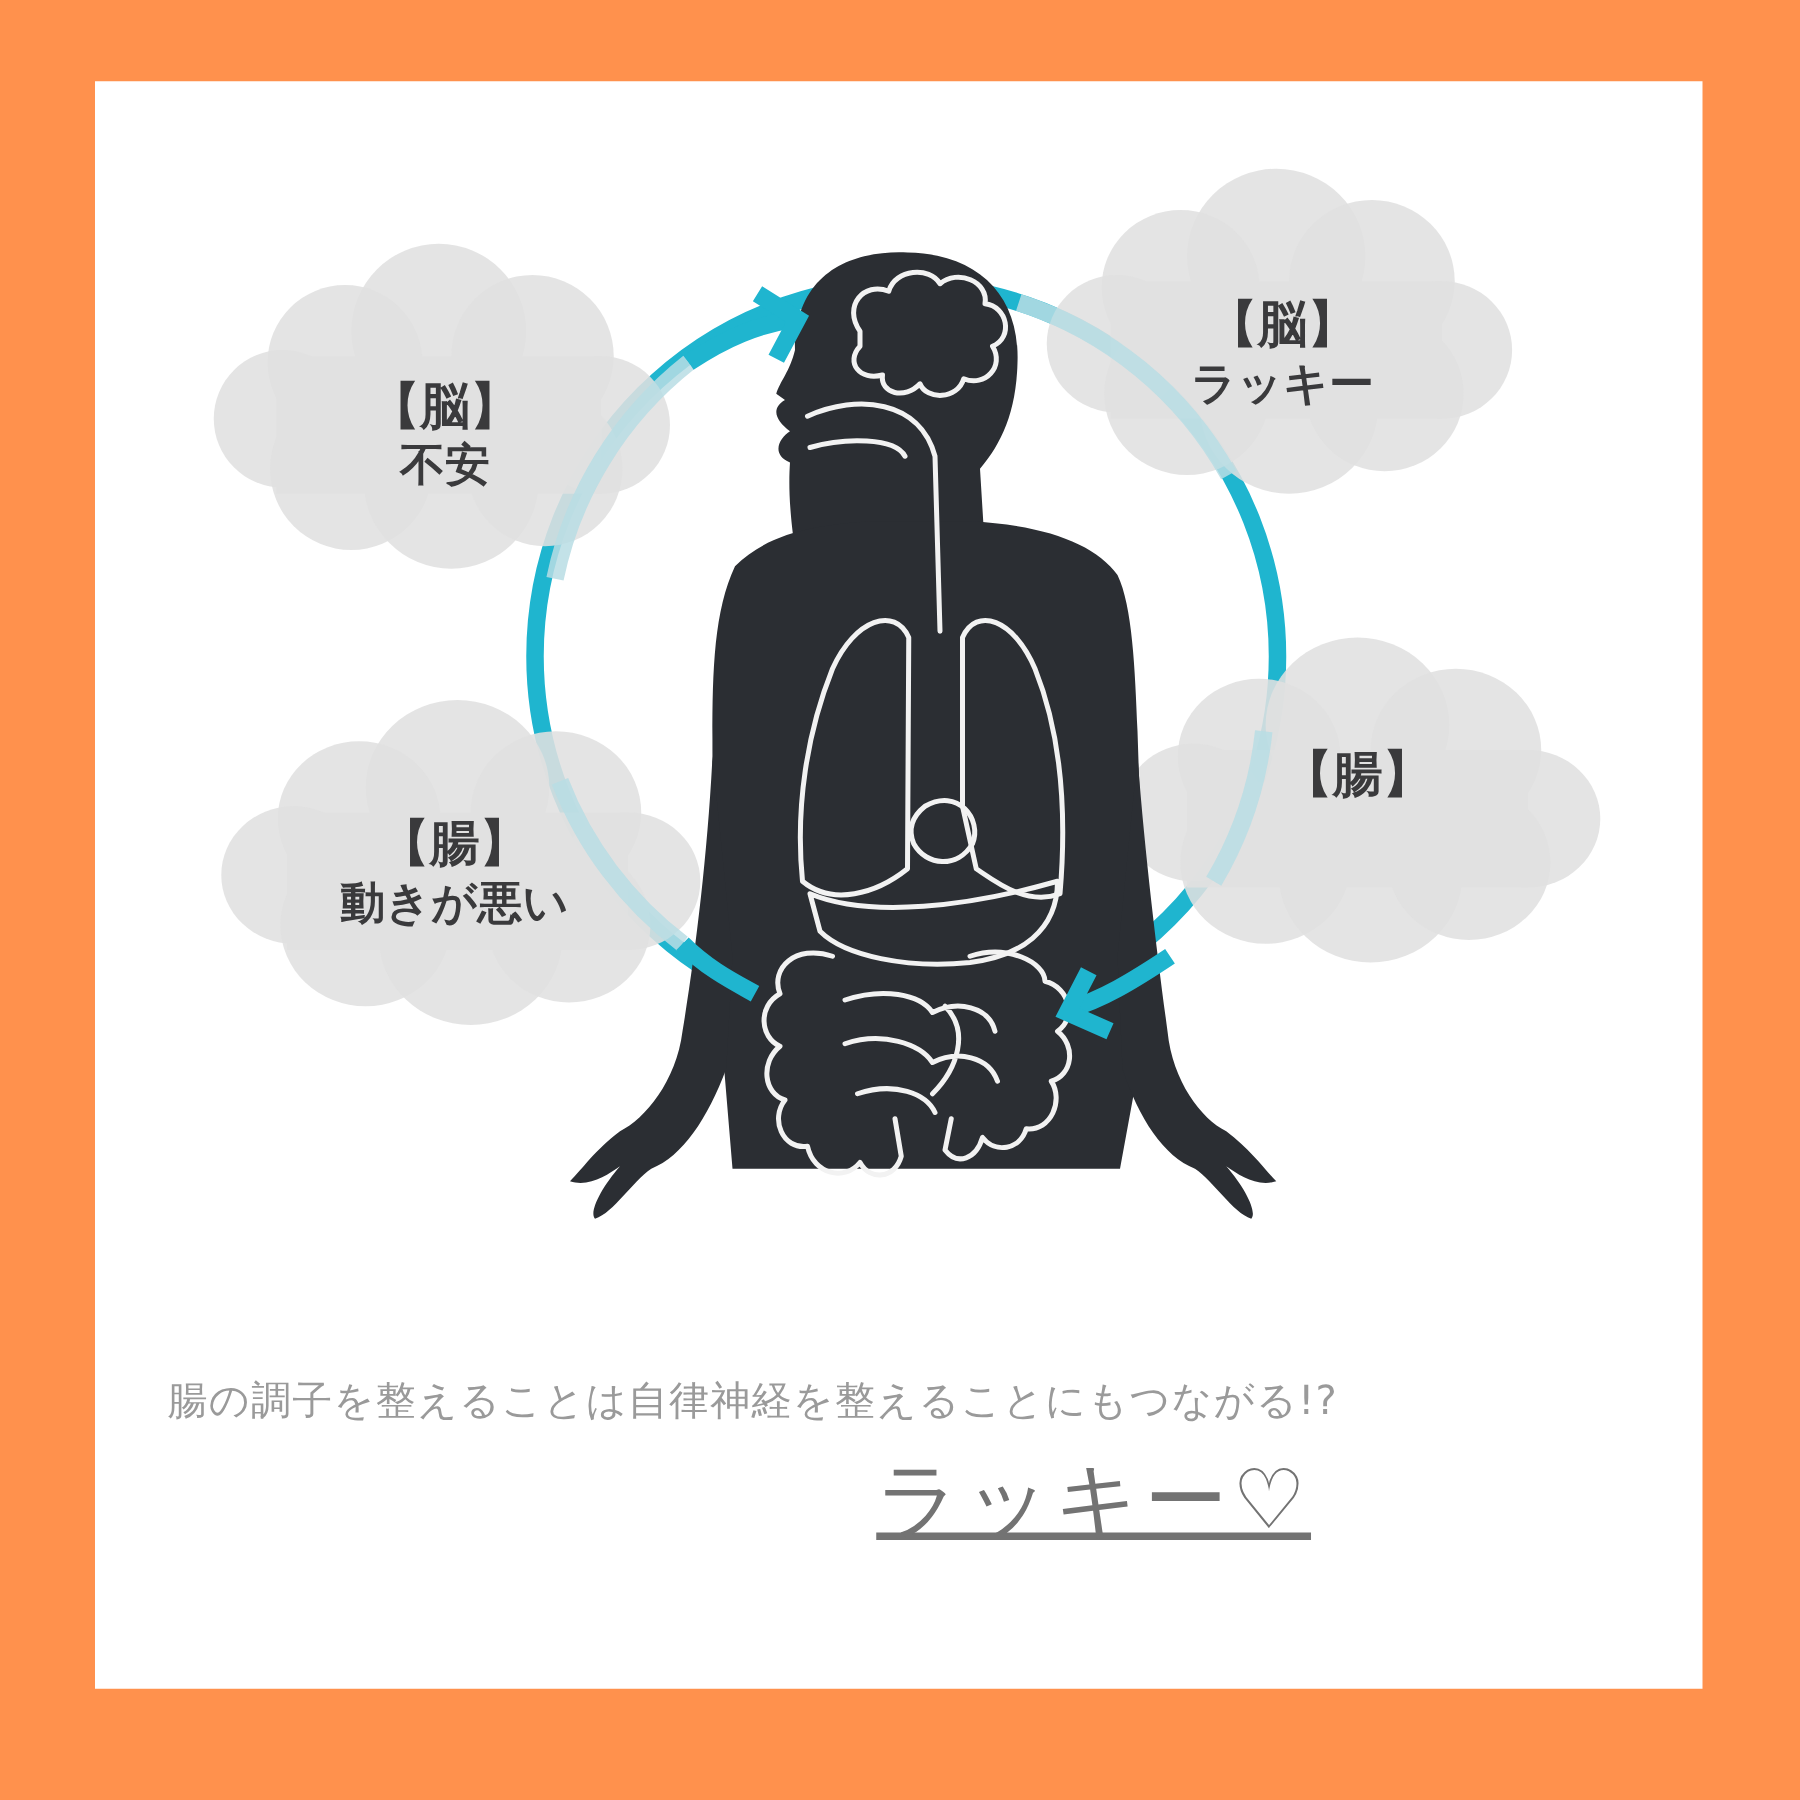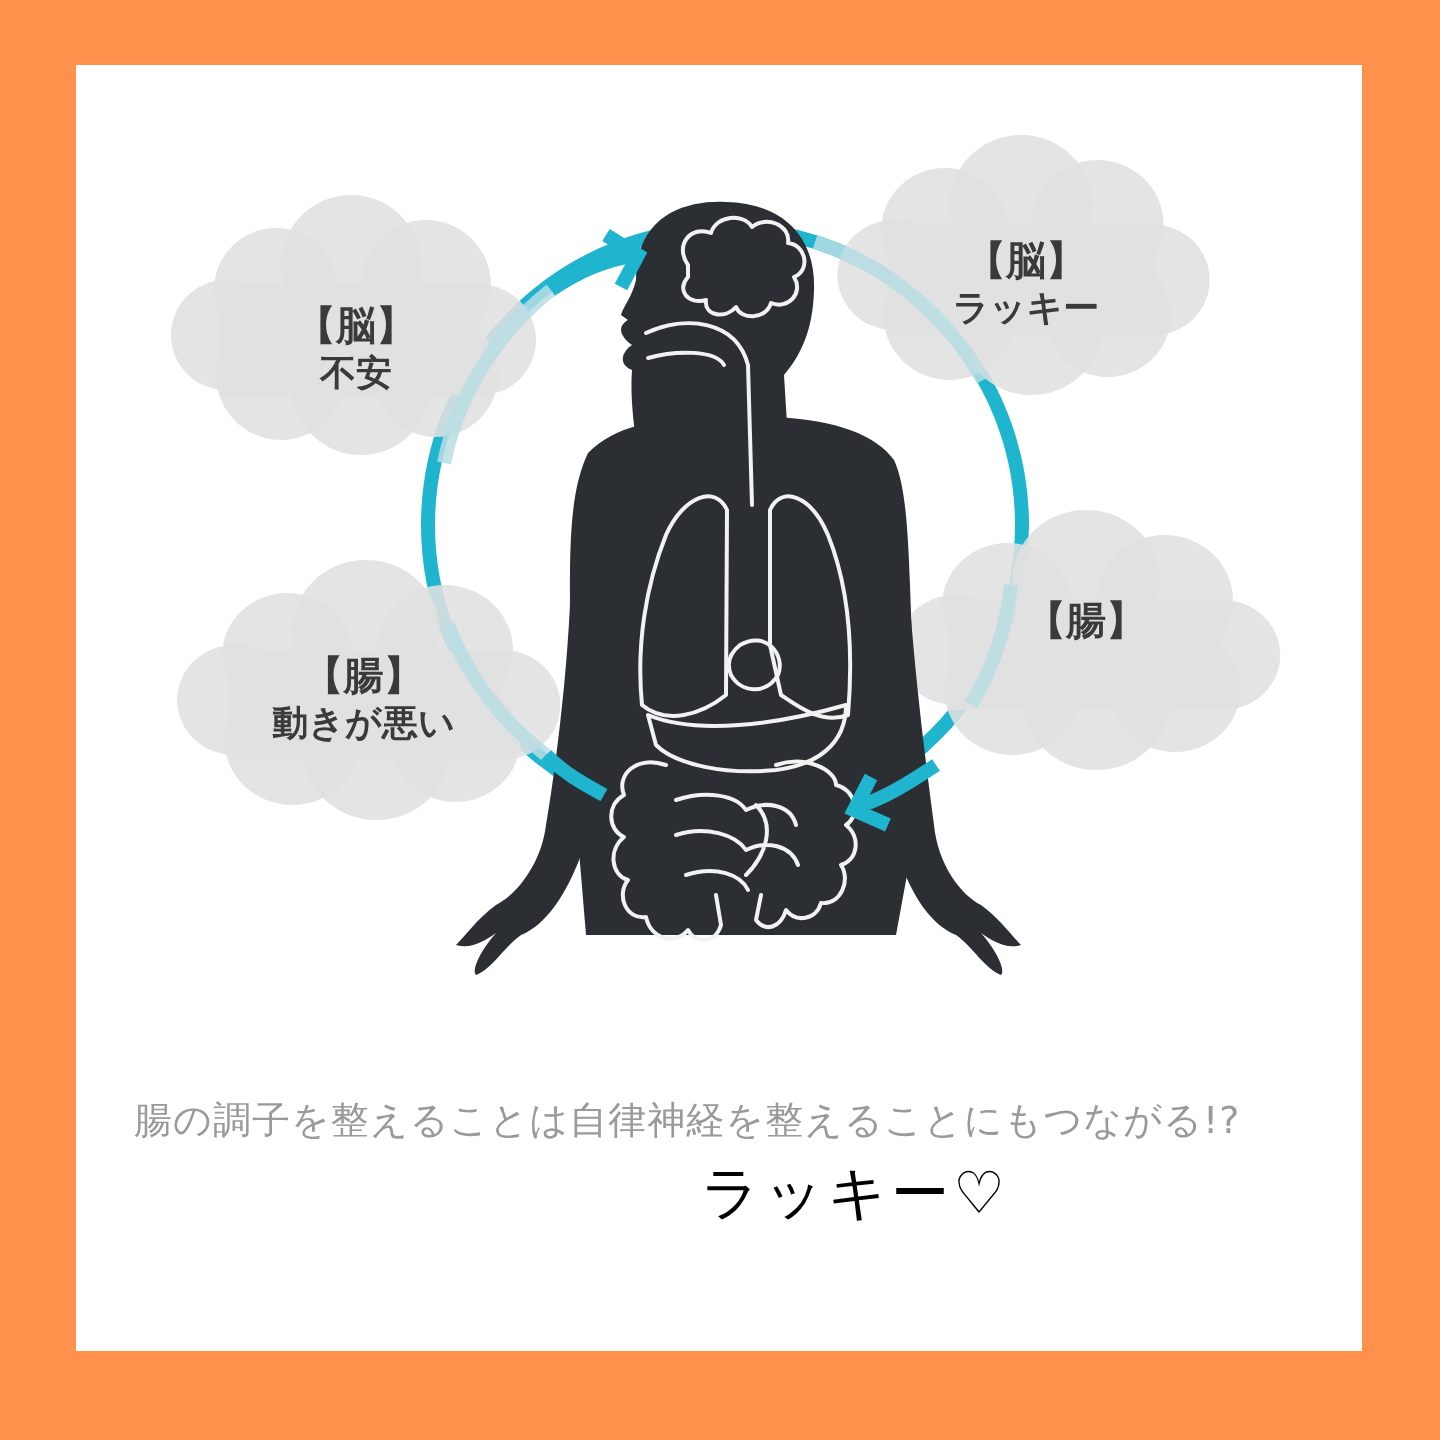--- a/index.html
+++ b/index.html
@@ -29,31 +29,32 @@
       color: #3a3a3c;
       font-weight: bold;
       line-height: 1.25;
     }
     .cloud-label .organ { font-size: 40px; display: block; }
     .cloud-label .state { font-size: 36px; display: block; }
     .caption {
       position: absolute;
       left: 58px; top: 1020px;
       width: 1180px;
-      font-size: 38px;
+      font-size: 32px;
       line-height: 70px;
       color: #9a9a9a;
       letter-spacing: 1px;
     }
     .lucky {
       position: absolute;
       left: 625px; top: 1090px;
-      font-size: 58px;
-      color: #000000;
+      font-size: 66px;
+      color: #737373;
       letter-spacing: 4px;
+      text-decoration: underline;
     }
   </style>
 </head>
 <body>
 
 <div class="card">
 
   <div class="diagram">
     <svg width="1286" height="1000" viewBox="0 0 1286 1000">
       <defs>

